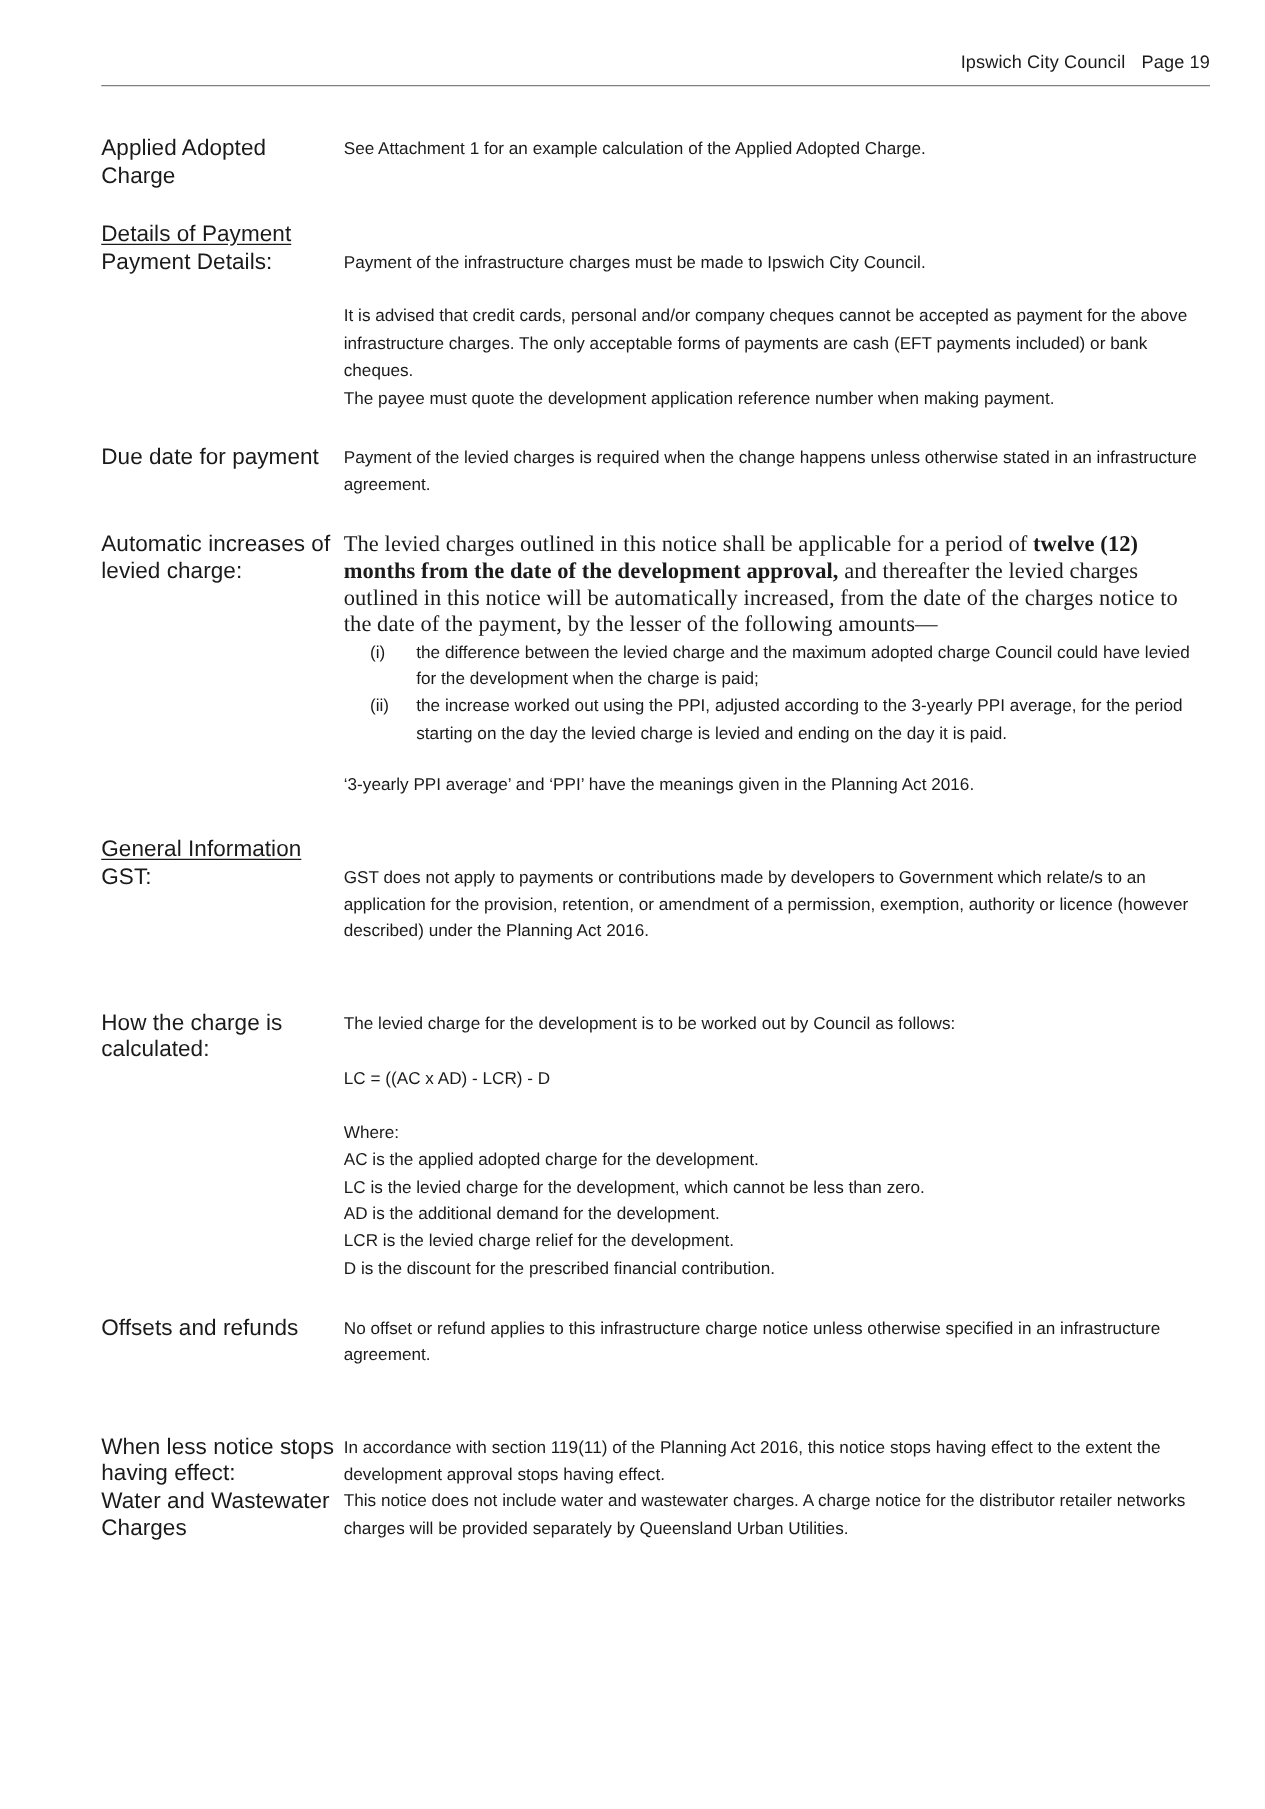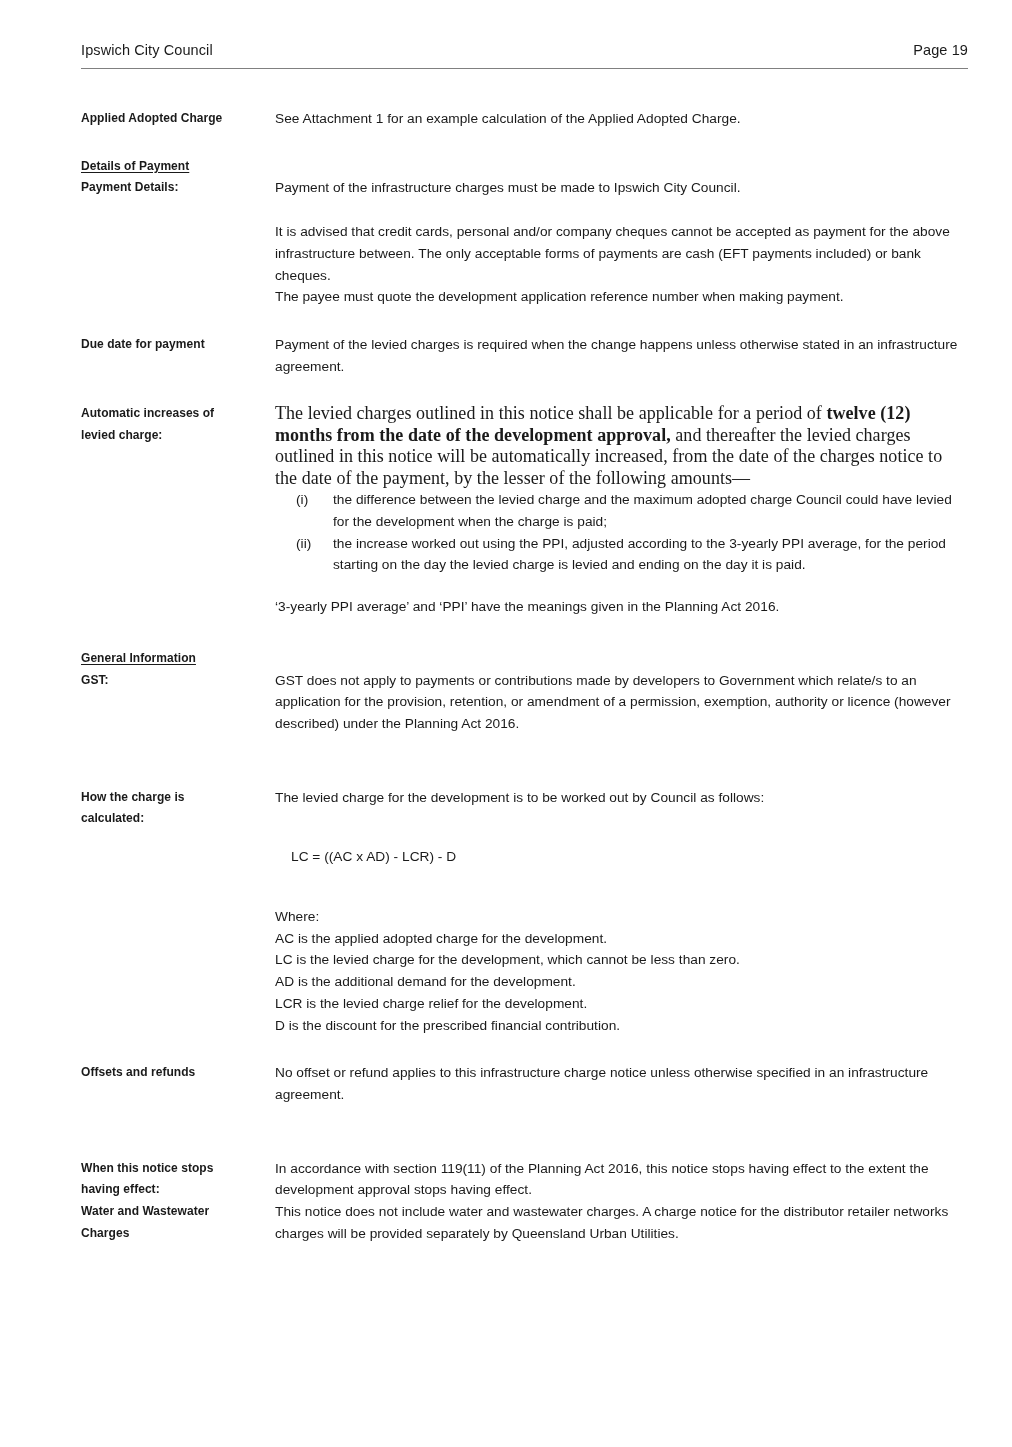--- a/index.html
+++ b/index.html
@@ -22,25 +22,26 @@
     box-sizing: border-box;
   }
 
   
   .header {
     position: absolute;
     left: 81px;
     top: 42px;
     width: 887px;
     display: flex;
-    justify-content: space-between;
+    justify-content: flex-end;
     align-items: baseline;
     font-size: 14.5px;
     color: #1a1a1a;
     letter-spacing: 0.1px;
+    gap: 13px;
   }
   .header-rule {
     position: absolute;
     left: 81px;
     top: 68px;
     width: 887px;
     height: 0;
     border-top: 1.6px solid #808080;
   }
 
@@ -51,22 +52,22 @@
     top: 108px;
     width: 887px;
   }
   .row {
     display: flex;
     align-items: flex-start;
   }
   .label-col {
     width: 194px;
     flex: 0 0 194px;
-    font-weight: bold;
-    font-size: 12px;
+    font-weight: normal;
+    font-size: 18px;
     line-height: 21.5px;
     letter-spacing: 0.05px;
   }
   .body-col {
     flex: 1 1 auto;
     font-size: 13.7px;
     line-height: 21.7px;
     letter-spacing: 0.02px;
   }
   .underline-head {
@@ -105,21 +106,21 @@
   }
   .rn-text {
     flex: 1 1 auto;
     padding-right: 14px;
   }
   .closing-line {
     font-size: 13.7px;
     line-height: 21.7px;
     margin-top: 20px;
   }
-  .formula { margin: 16px; }
+  .formula { margin: 0; }
   .where-line { margin: 0; }
 </style>
 </head>
 <body>
 
 <div class="page">
 
   <div class="header">
     <span>Ipswich City Council</span>
     <span>Page 19</span>
@@ -138,21 +139,21 @@
     <div class="row">
       <div class="label-col underline-head">Details of Payment</div>
       <div class="body-col">&nbsp;</div>
     </div>
 
     <div class="row">
       <div class="label-col">Payment Details:</div>
       <div class="body-col">
         <div>Payment of the infrastructure charges must be made to Ipswich City Council.</div>
         <div class="spacer-22"></div>
-        <div>It is advised that credit cards, personal and/or company cheques cannot be accepted as payment for the above infrastructure between.  The only acceptable forms of payments are cash (EFT payments included) or bank cheques.</div>
+        <div>It is advised that credit cards, personal and/or company cheques cannot be accepted as payment for the above infrastructure charges.  The only acceptable forms of payments are cash (EFT payments included) or bank cheques.</div>
         <div>The payee must quote the development application reference number when making payment.</div>
       </div>
     </div>
 
     <div class="spacer-26"></div>
 
     <div class="row">
       <div class="label-col">Due date for payment</div>
       <div class="body-col">Payment of the levied charges is required when the change happens unless otherwise stated in an infrastructure agreement.</div>
     </div>
@@ -223,21 +224,21 @@
       <div class="body-col">No offset or refund applies to this infrastructure charge notice unless otherwise specified in an infrastructure agreement.</div>
     </div>
 
     <div class="spacer-26"></div>
 
 
     <div class="spacer-26"></div>
 
     <div class="row">
       <div class="label-col">
-        <div>When this notice stops</div>
+        <div>When less notice stops</div>
         <div>having effect:</div>
       </div>
       <div class="body-col">In accordance with section 119(11) of the Planning Act 2016, this notice stops having effect to the extent the development approval stops having effect.</div>
     </div>
 
     <div class="row">
       <div class="label-col">
         <div>Water and Wastewater</div>
         <div>Charges</div>
       </div>

